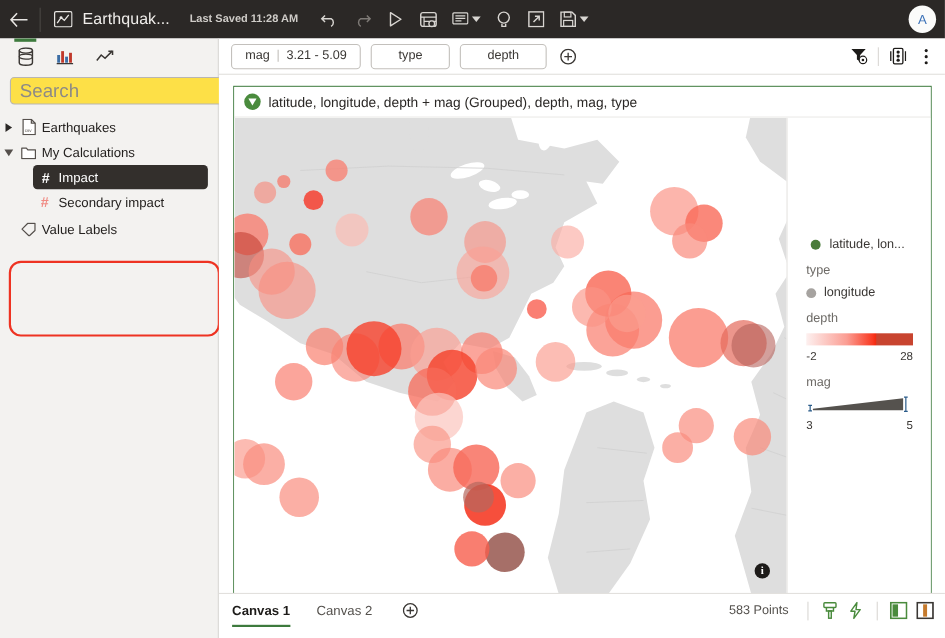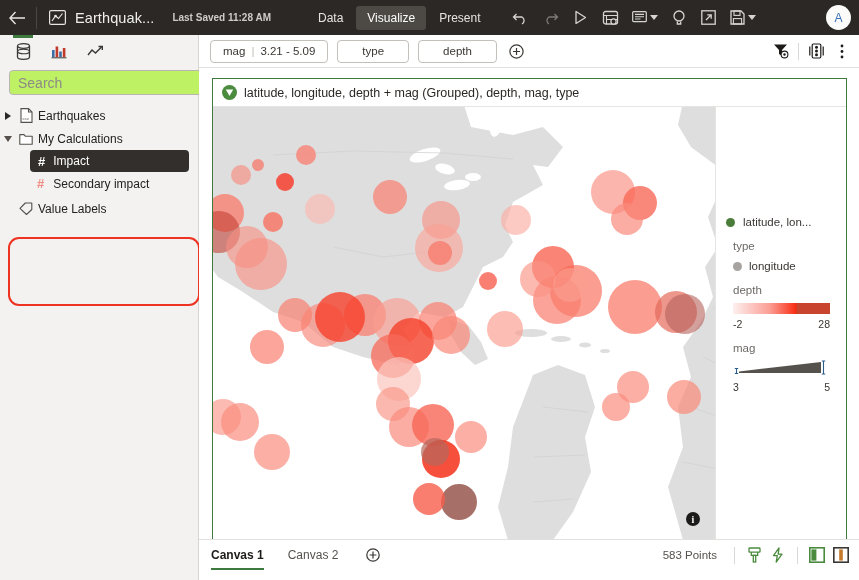--- a/index.html
+++ b/index.html
@@ -55,22 +55,22 @@
   .sb-tabs { display: flex; align-items: center; height: 33px; padding-left: 7px; gap: 4px; }
   .sb-tab {
     width: 32px; height: 33px; display: flex; align-items: center; justify-content: center;
     cursor: pointer; position: relative;
   }
   .sb-tab.active::before {
     content: ""; position: absolute; top: 0px; left: 6px; right: 6px; height: 3px; background: #3d7a3d;
   }
   .sb-search-row { display: flex; align-items: center; padding: 0 9px; margin-top: 2px; }
   .sb-search {
-    flex: 1; height: 25px; border: 1px solid #b9b6b2; border-radius: 4px; background: #bef264;
-    font-size: 14px; color: #6f6c68; padding: 0 8px; font-family: "Liberation Sans", sans-serif;
+    flex: 1; height: 25px; border: 1px solid #b9b6b2; border-radius: 4px; background: #fde047;
+    font-size: 17px; color: #6f6c68; padding: 0 8px; font-family: "Liberation Sans", sans-serif;
     outline: none;
   }
   .sb-search::placeholder { color: #8d8a86; }
   .sb-add { width: 24px; display: flex; align-items: center; justify-content: center; cursor: pointer; }
 
   .tree { margin-top: 9px; position: relative; }
   .tree-row {
     display: flex; align-items: center; height: 23px; font-size: 12px; color: #24211f;
     cursor: pointer; white-space: nowrap;
   }
@@ -127,21 +127,21 @@
   .viz-body { position: relative; height: 433px; background: #ffffff; overflow: hidden; }
 
   .map-wrap { position: absolute; left: 0; top: 0; width: 529px; height: 433px; overflow: hidden; background:#ffffff; }
   .map-wrap svg.basemap { position: absolute; left: 0; top: 0; }
   .bubble { position: absolute; border-radius: 50%; }
 
   .legend {
     position: absolute; right: 0; top: 0; width: 131px; height: 433px;
     border-left: 1px solid #e6e4e1; padding: 109px 0 0 0; background: #ffffff;
   }
-  .lg-title { display: flex; align-items: center; font-size: 11.5px; color: #3a3734; padding-left: 10px; }
+  .lg-title { display: flex; align-items: center; font-size: 11.5px; color: #3a3734; padding-left: 21px; }
   .lg-dot-green { width: 9px; height: 9px; border-radius: 50%; background: #4a7c3a; margin-right: 8px; flex:none; }
   .lg-sec { font-size: 11.5px; color: #6d6a66; padding-left: 17px; margin-top: 12px; }
   .lg-cat { display:flex; align-items:center; font-size: 11.5px; color: #3a3734; padding-left: 17px; margin-top: 8px; }
   .lg-dot-gray { width: 9px; height: 9px; border-radius: 50%; background: #a6a3a0; margin-right: 7px; flex:none; }
   .lg-gradient {
     margin: 7px 0 0 17px; width: 97px; height: 11px;
     background: linear-gradient(to right, #fdf0ef 0%, #fb9d93 38%, #f93a22 62%, #f42a10 65%, #c8442f 66%, #c8442f 100%);
   }
   .lg-scale { width: 97px; margin-left: 17px; display:flex; justify-content: space-between; font-size: 10.5px; color: #3a3734; margin-top: 4px;}
   .lg-mag-wrap { margin: 6px 0 0 17px; width: 97px; height: 18px; position: relative; }
@@ -188,25 +188,20 @@
     <div class="tb-appicon">
       <svg width="17" height="15" viewBox="0 0 17 15">
         <rect x="0.6" y="0.6" width="15.8" height="13.8" rx="1.5" fill="none" stroke="#e8e6e3" stroke-width="1.2"></rect>
         <path d="M3 11 L6.5 6 L9.5 8.5 L13.5 3.5" stroke="#e8e6e3" stroke-width="1.2" fill="none"></path>
         <circle cx="6.5" cy="6" r="1.3" fill="#e8e6e3"></circle>
       </svg>
     </div>
     <div class="tb-title">Earthquak...</div>
     <div class="tb-saved">Last Saved 11:28 AM</div>
 
-    <div class="tb-nav">
-      <div class="tb-nav-item">Data</div>
-      <div class="tb-nav-item active">Visualize</div>
-      <div class="tb-nav-item">Present</div>
-    </div>
 
     <div class="tb-icons">
       <div class="tb-ic">
         <svg width="17" height="14" viewBox="0 0 17 14">
             <path d="M4.5 3 L1.5 6 L4.5 9 M1.5 6 L10 6 A4 4 0 0 1 10 13" stroke="#d8d5d1" stroke-width="1.3" fill="none"></path>
           </svg>
       </div>
       <div class="tb-ic">
         <svg width="17" height="14" viewBox="0 0 17 14">
             <path d="M12.5 3 L15.5 6 L12.5 9 M15.5 6 L7 6 A4 4 0 0 0 7 13" stroke="#7e7a76" stroke-width="1.3" fill="none"></path>

